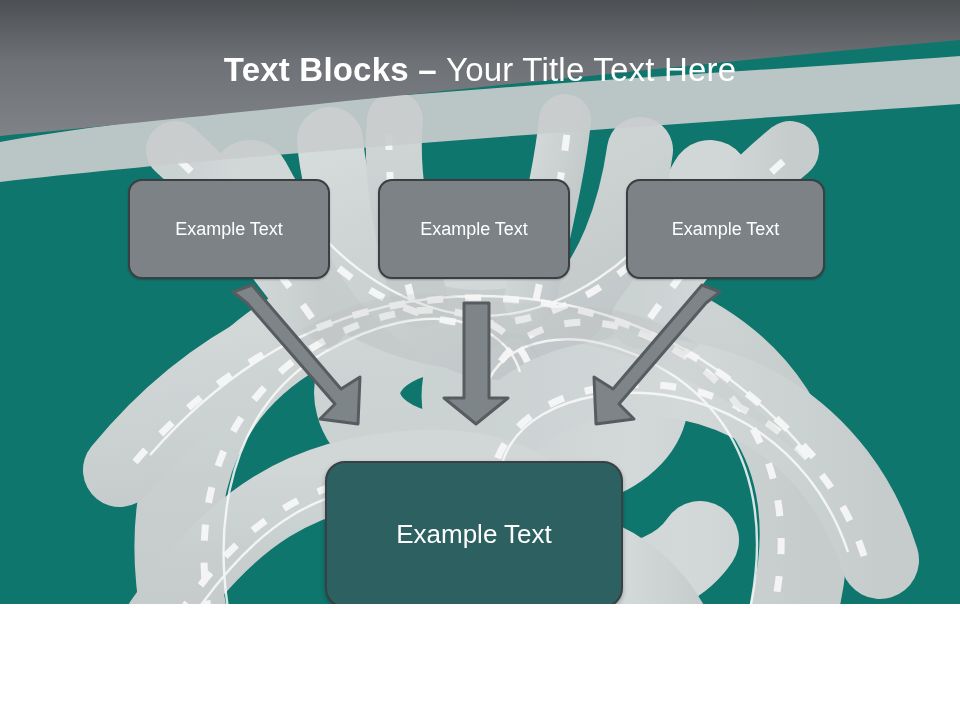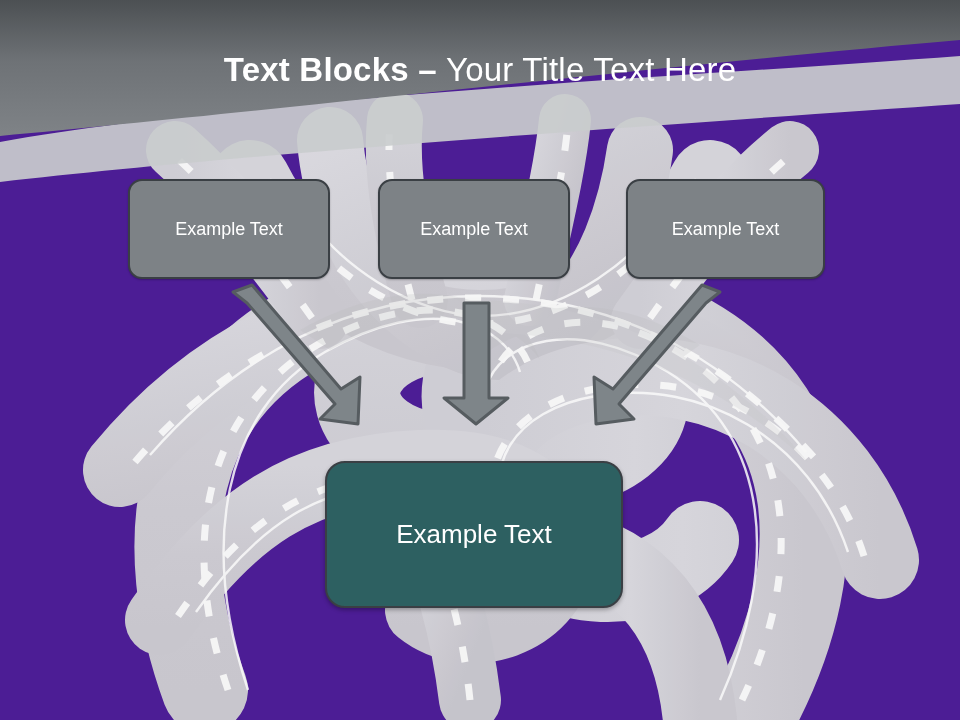--- a/index.html
+++ b/index.html
@@ -9,22 +9,22 @@
   }
   body {
     width: 960px;
     height: 720px;
     overflow: hidden;
     font-family: "Liberation Sans", sans-serif;
   }
   #slide {
     position: relative;
     width: 960px;
-    height: 720px;
-    background: #4c1d95;
+    height: 604px;
+    background: #0f766e;
     overflow: hidden;
   }
 
   
   #bg-art {
     position: absolute;
     left: 0; top: 0;
     width: 960px; height: 720px;
     pointer-events: none;
   }

